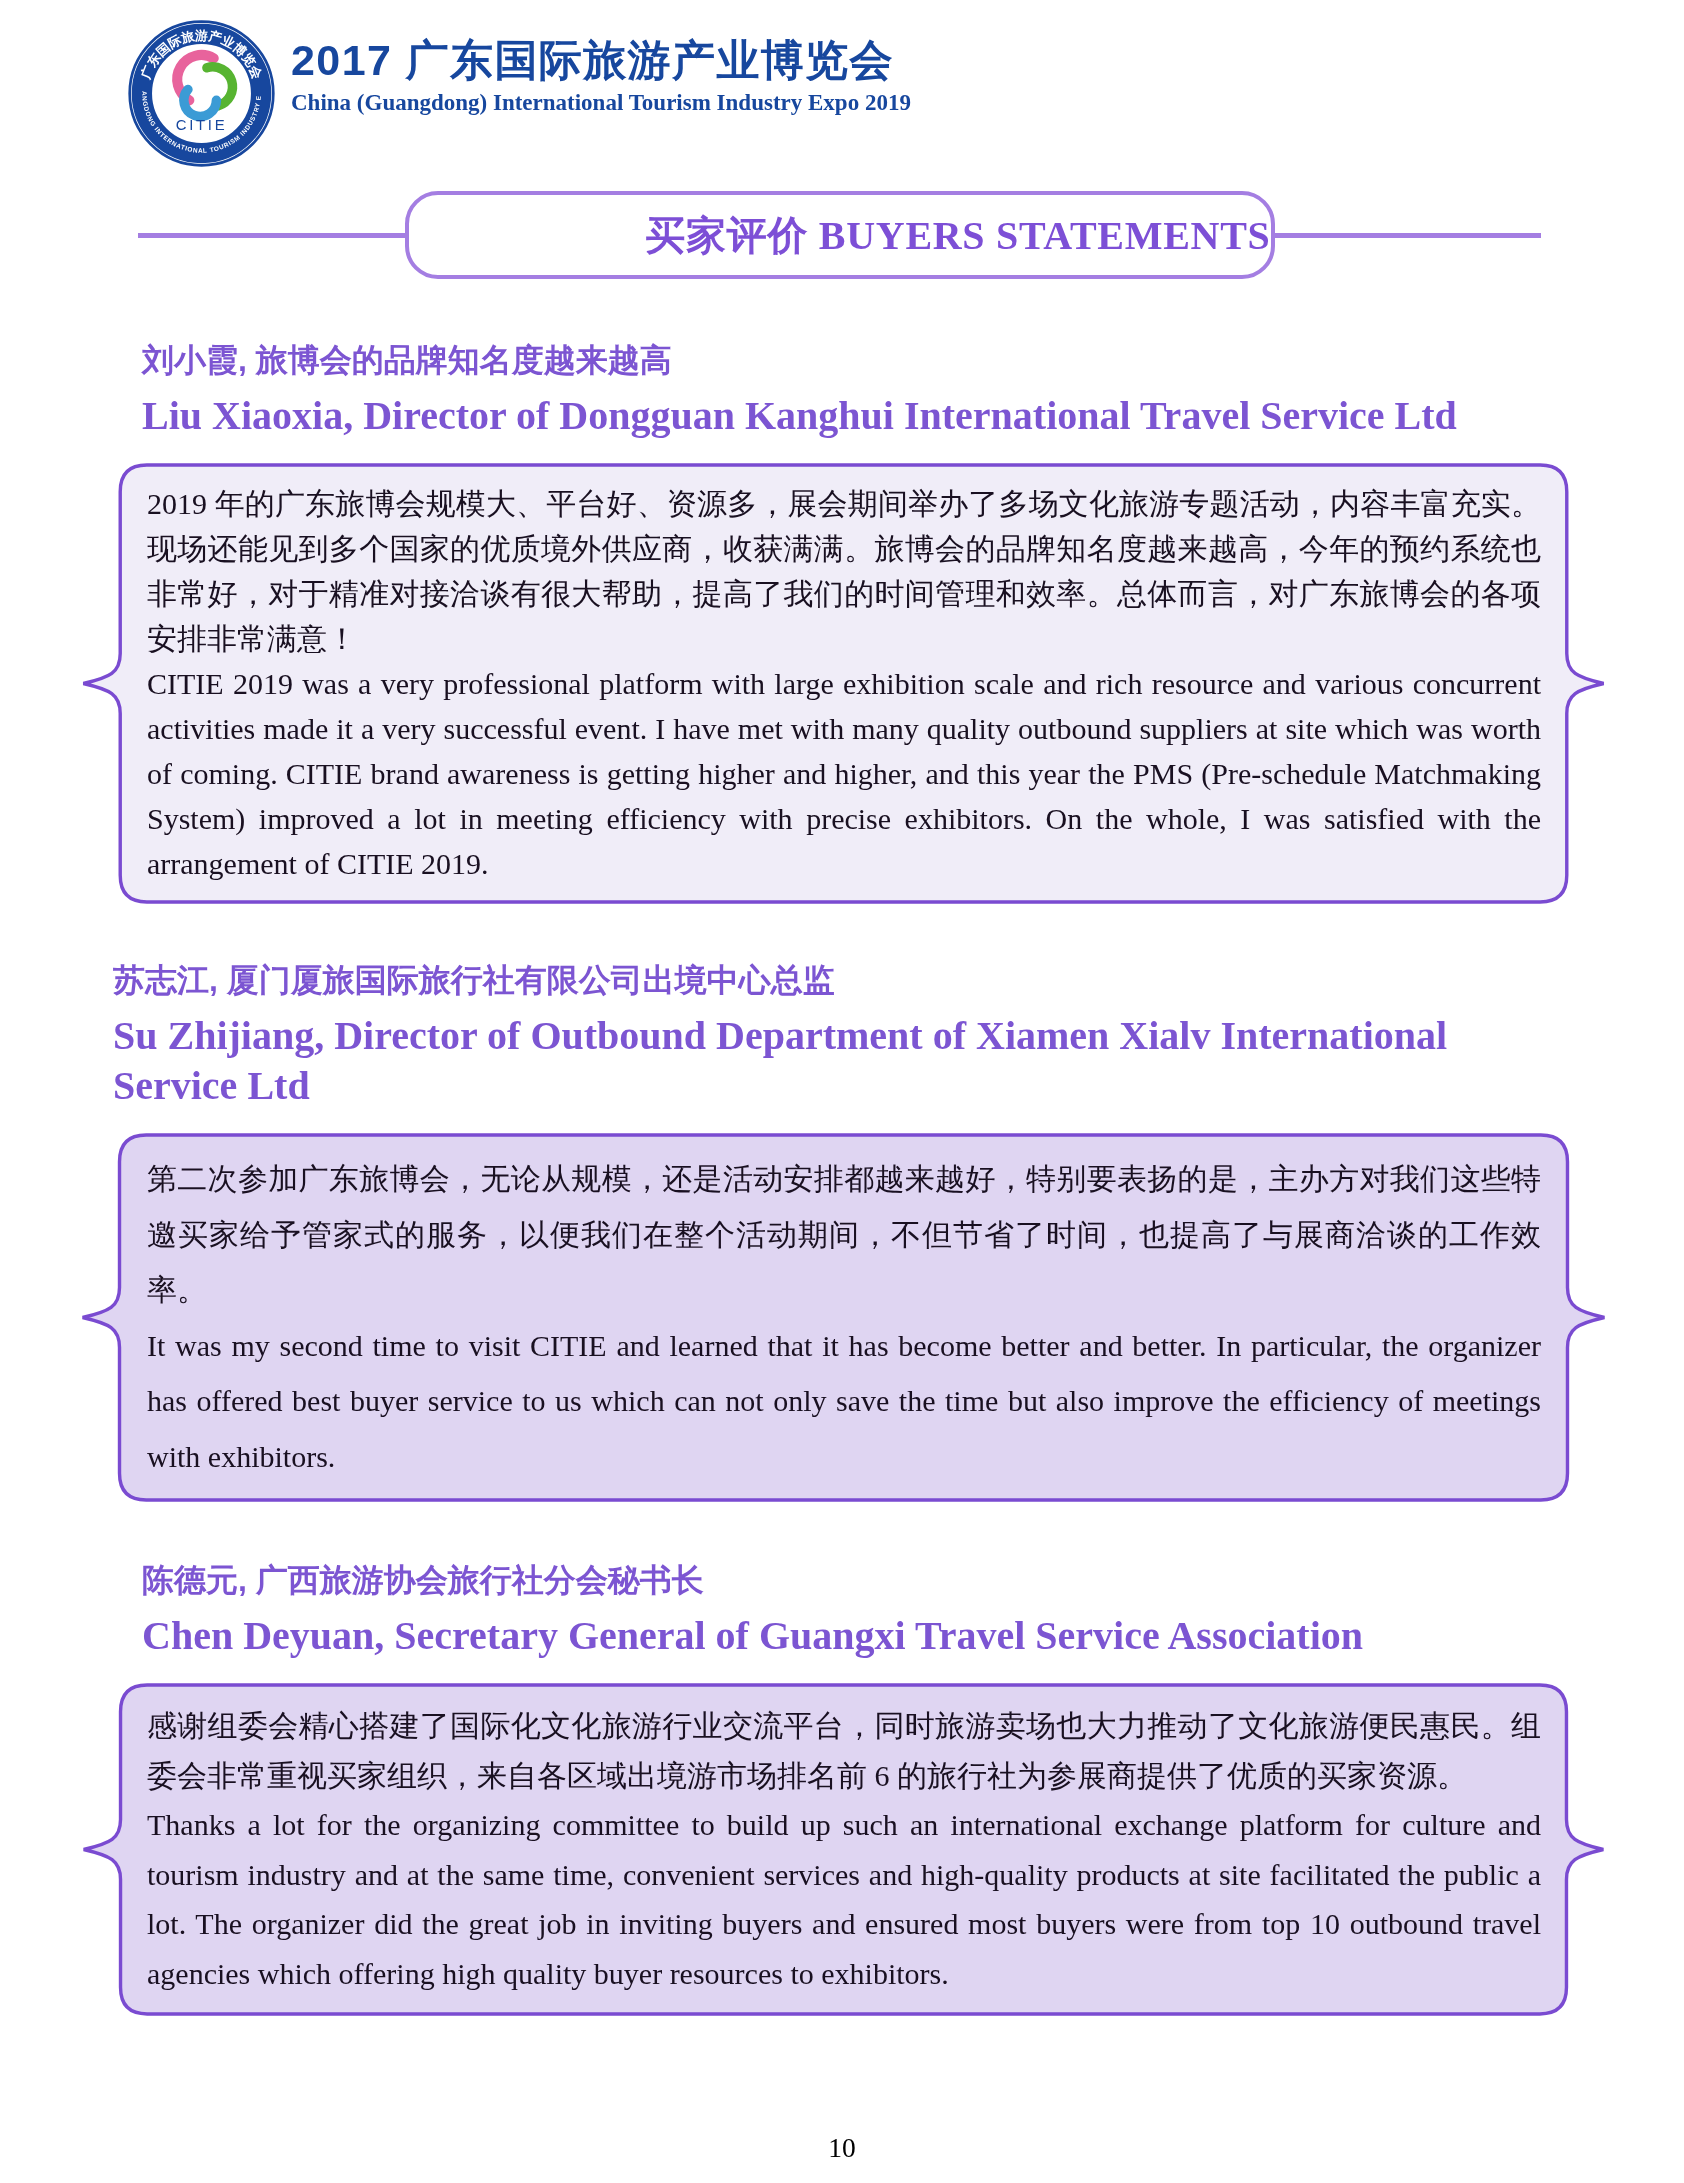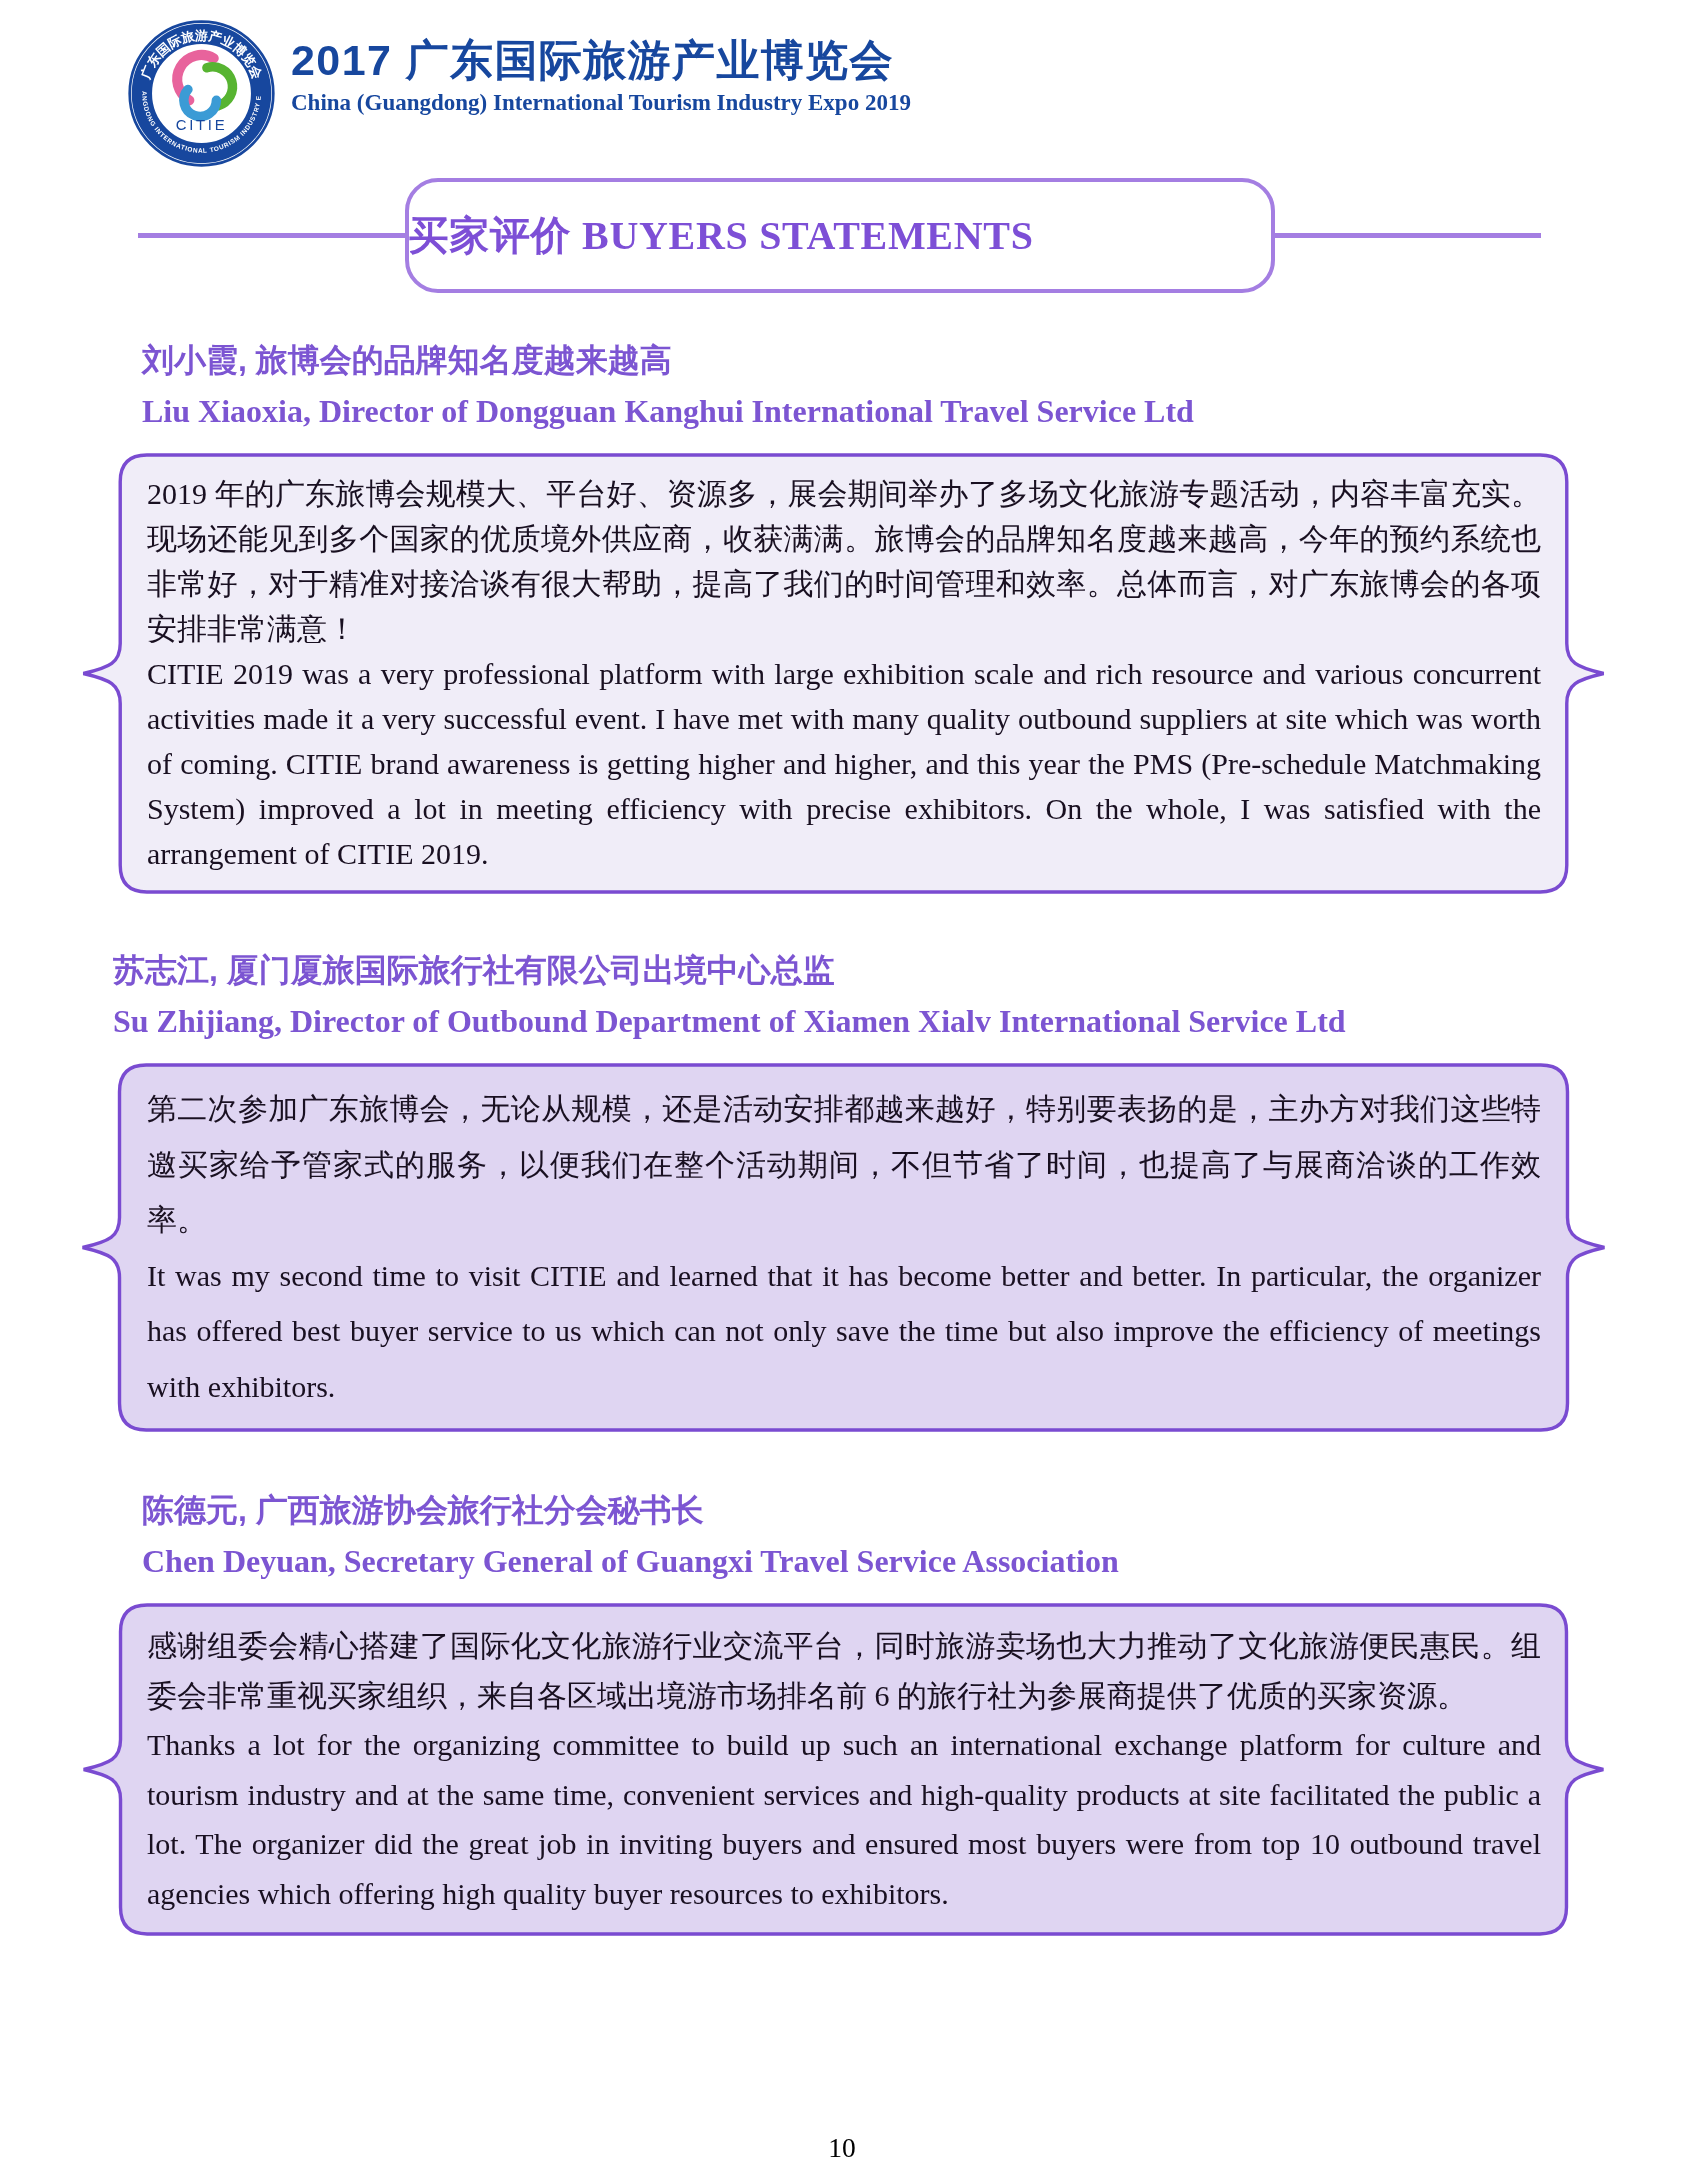--- a/index.html
+++ b/index.html
@@ -36,43 +36,43 @@
     font-weight:bold;font-size:23px;line-height:1.15;margin-top:6px;
     color:var(--header-blue);
   }
   
   .banner-row{
     display:flex;align-items:center;
     margin:12.4px 143px 0 138px;height:110px;
   }
   .banner-line{flex:1 1 auto;height:4.8px;background:var(--line-purple);}
   .banner-box{
-    flex:0 0 auto;width:870px;height:115px;
+    flex:0 0 auto;width:870px;height:88px;
     border:4.8px solid var(--line-purple);border-radius:33px;
-    display:flex;align-items:center;justify-content:flex-start;
+    display:flex;align-items:center;justify-content:flex-end;
     background:#ffffff;
   }
   .banner-title{
     font-weight:bold;font-size:40px;letter-spacing:0.7px;
     color:var(--purple-banner);
     font-family:"Liberation Serif","DejaVu Serif",serif;
   }
   
   .statement{margin:0 109px 0 113px;}
   .st-0{margin-top:50px;}
   .st-1{margin-top:56px;}
   .st-2{margin-top:58px;}
   .name-cn{
     font-family:"Liberation Sans","DejaVu Sans",sans-serif;
     font-weight:bold;font-size:32px;line-height:1.25;
     color:var(--purple-name);padding-left:29px;
   }
   .name-en{
     font-family:"Liberation Serif","DejaVu Serif",serif;
-    font-weight:bold;font-size:32px;line-height:1.25;
+    font-weight:bold;font-size:40px;line-height:1.25;
     color:var(--purple-name);padding-left:29px;margin-top:11px;
   }
   .align-right .name-cn,.align-right .name-en{
     text-align:left;padding-left:0;padding-right:31px;
   }
   .bubble{
     position:relative;margin-top:22px;
     padding:18px 34px;
   }
   .bubble .bubble-shape{

